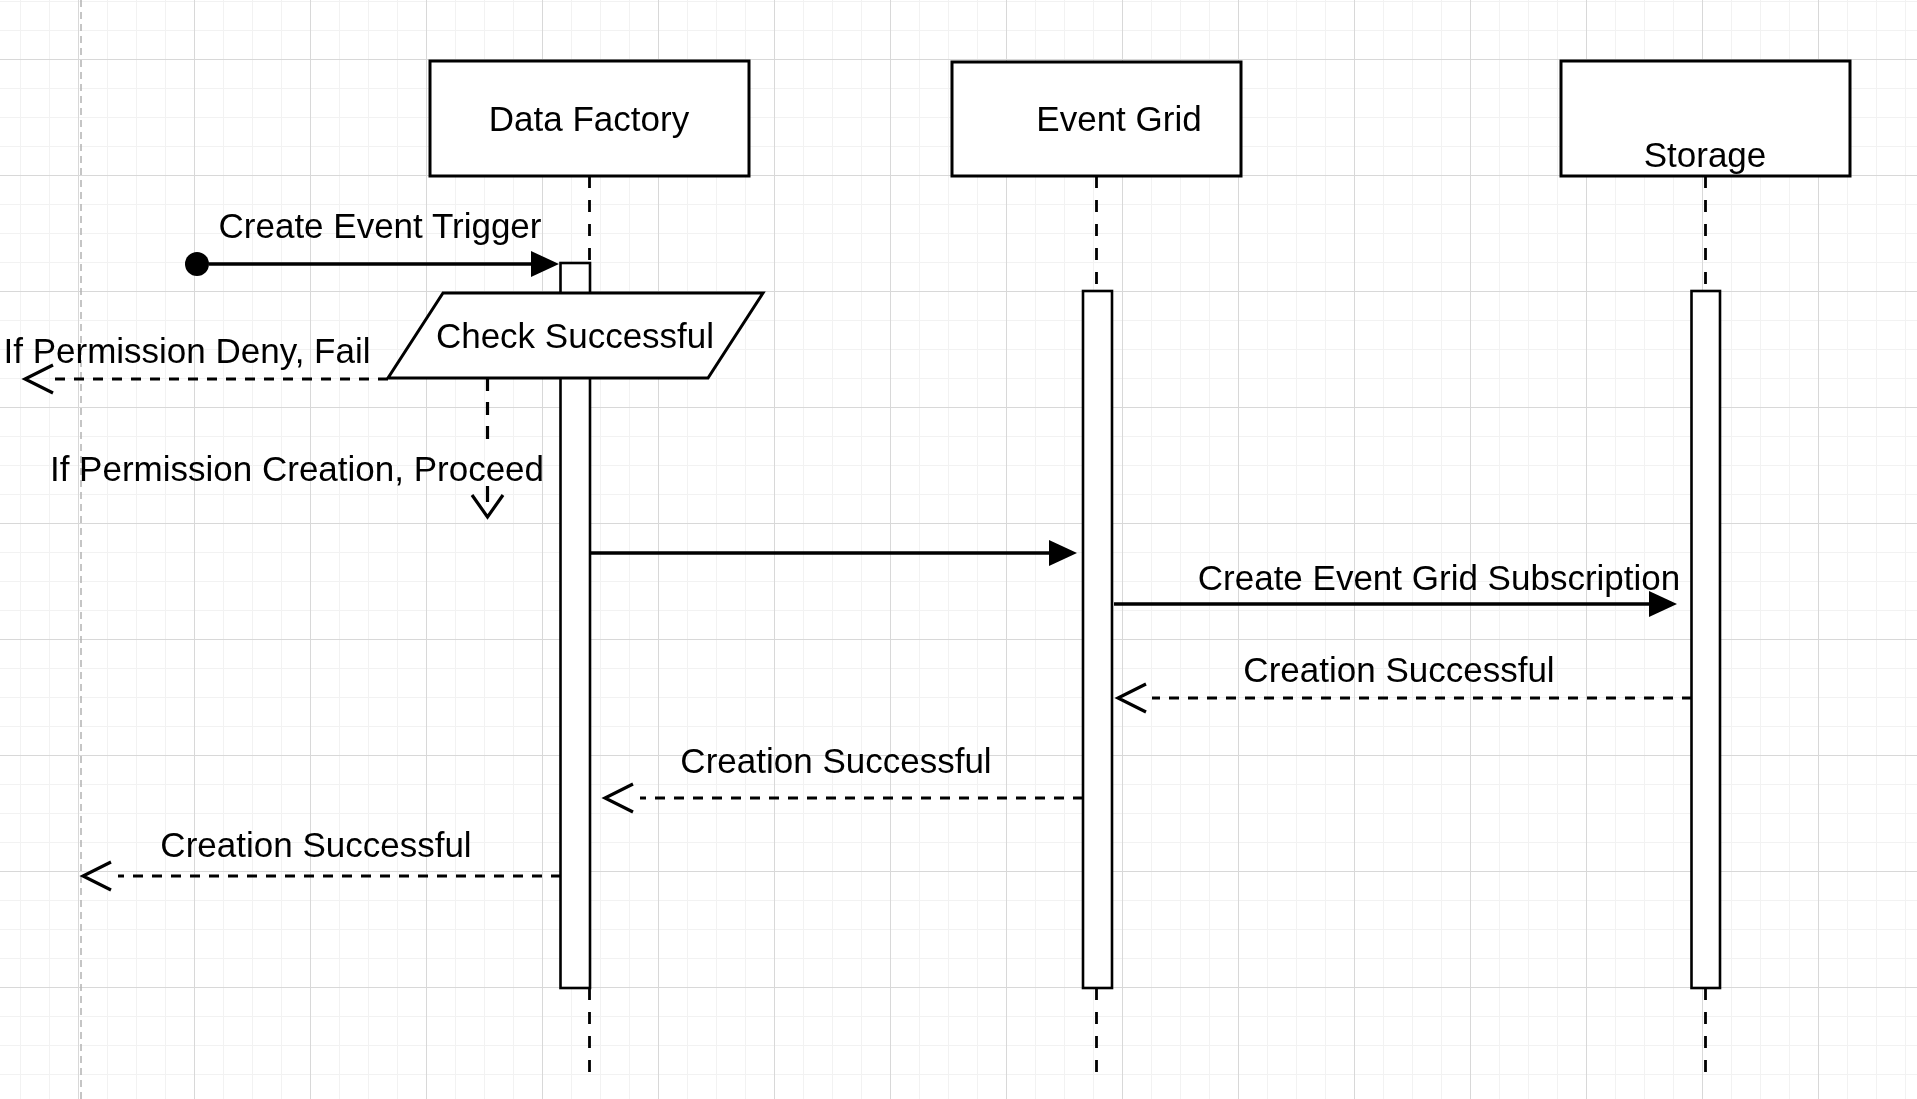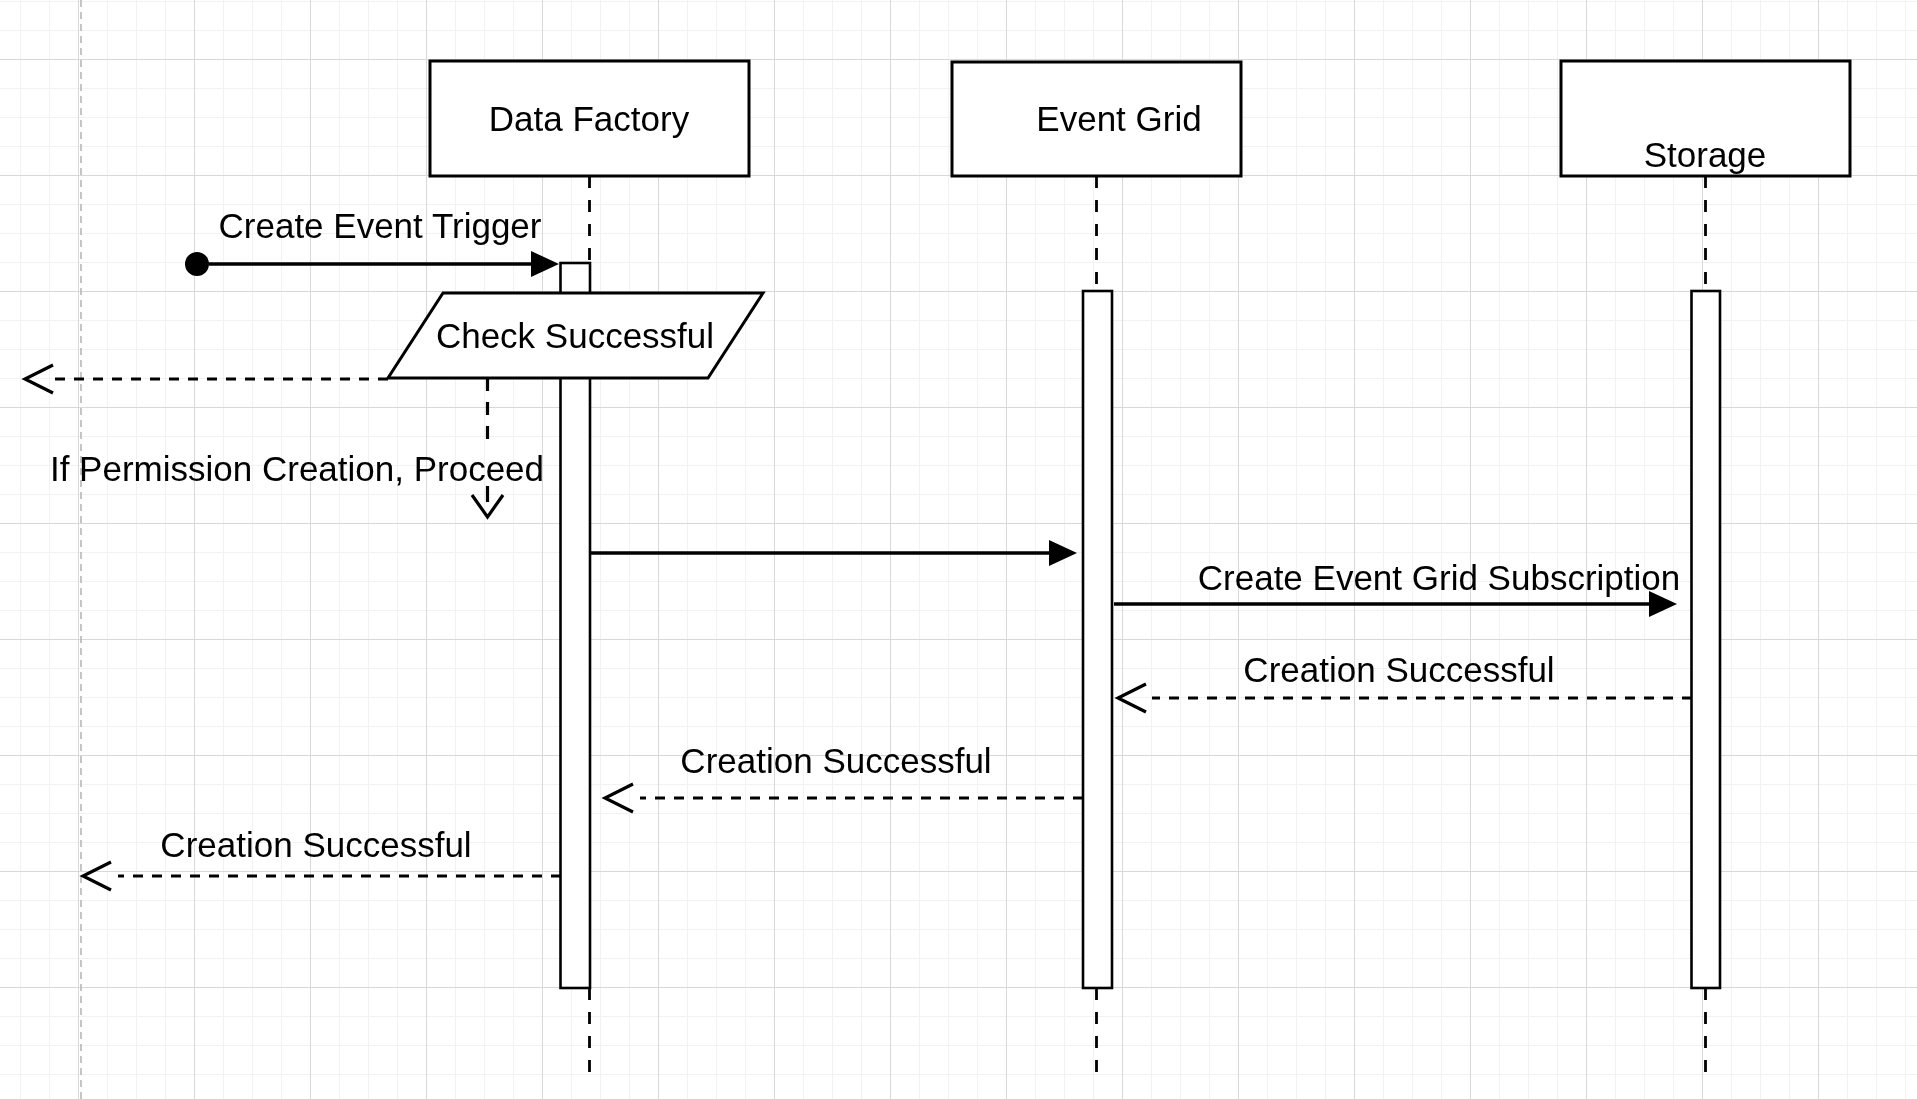--- a/index.html
+++ b/index.html
@@ -110,20 +110,21 @@
   <div class="lbl" style="left:589px; top:119px;">Data Factory</div>
 
   <div class="lbl" style="left:1096px; top:119px;margin-left:23px;">Event Grid</div>
 
   <div class="lbl" style="left:1705px; top:119px;margin-top:36px;">Storage</div>
 
   <div class="lbl" style="left:575px; top:336px;">Check Successful</div>
 
   <div class="lbl" style="left:380px; top:226px;">Create Event Trigger</div>
 
+  <div class="lbl" style="left:187px; top:351px;">If Permission Deny, Fail</div>
 
   <div class="lbl" style="left:297px; top:469px;">If Permission Creation, Proceed</div>
 
 
   <div class="lbl" style="left:1395px; top:578px;margin-left:44px;">Create Event Grid Subscription</div>
 
   <div class="lbl" style="left:1399px; top:670px;">Creation Successful</div>
 
   <div class="lbl" style="left:836px; top:761px;">Creation Successful</div>
 

